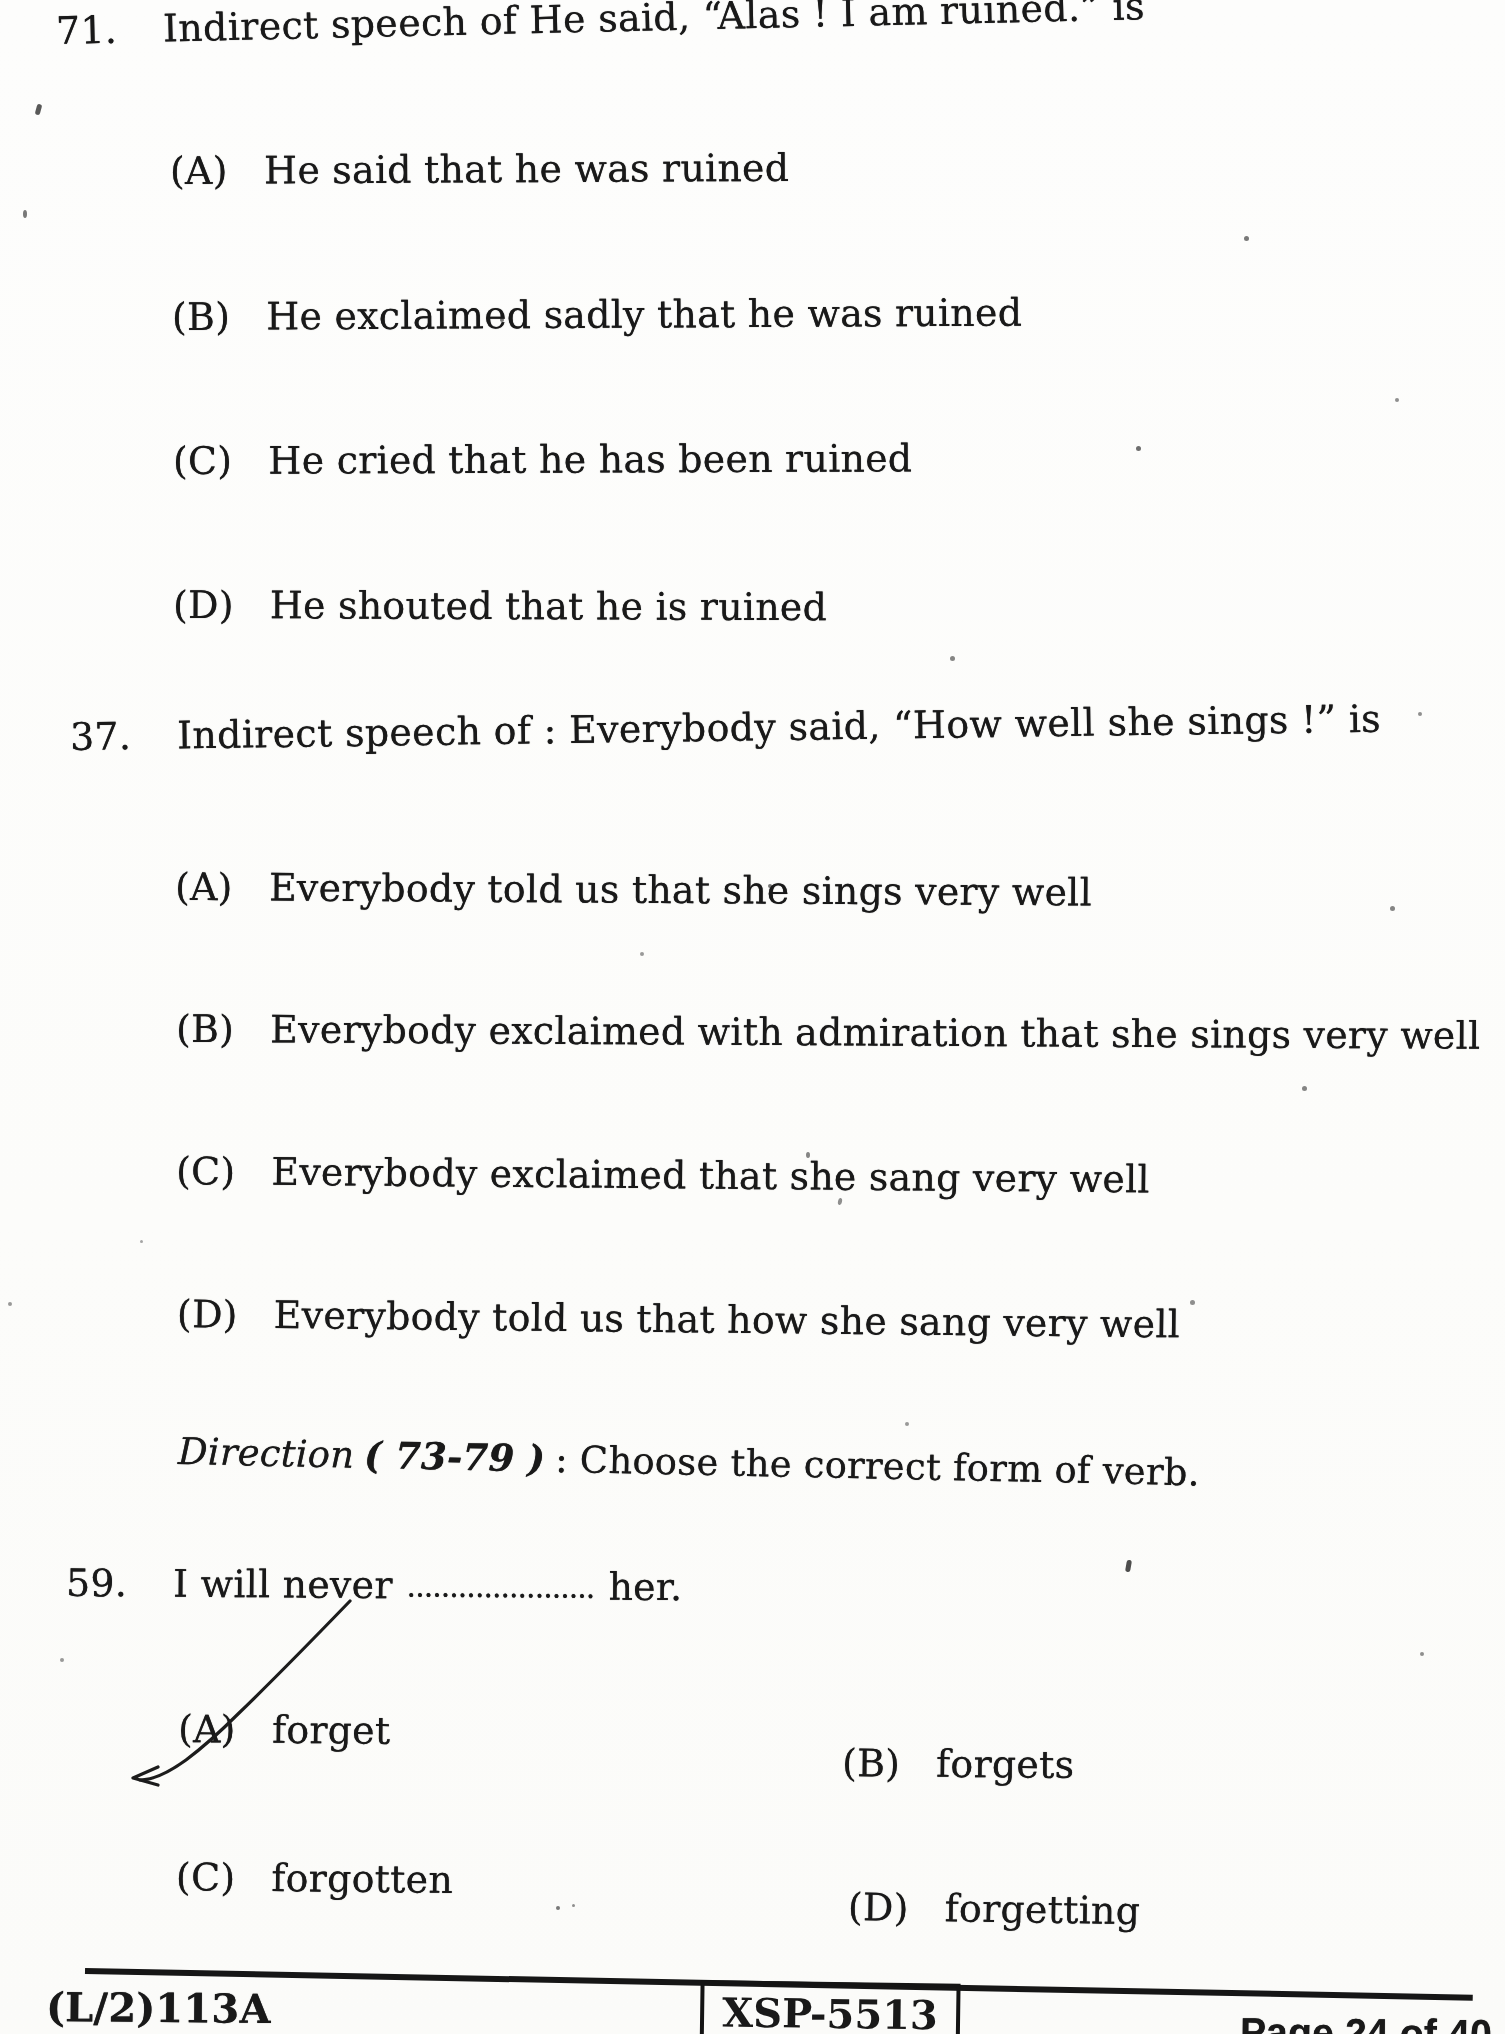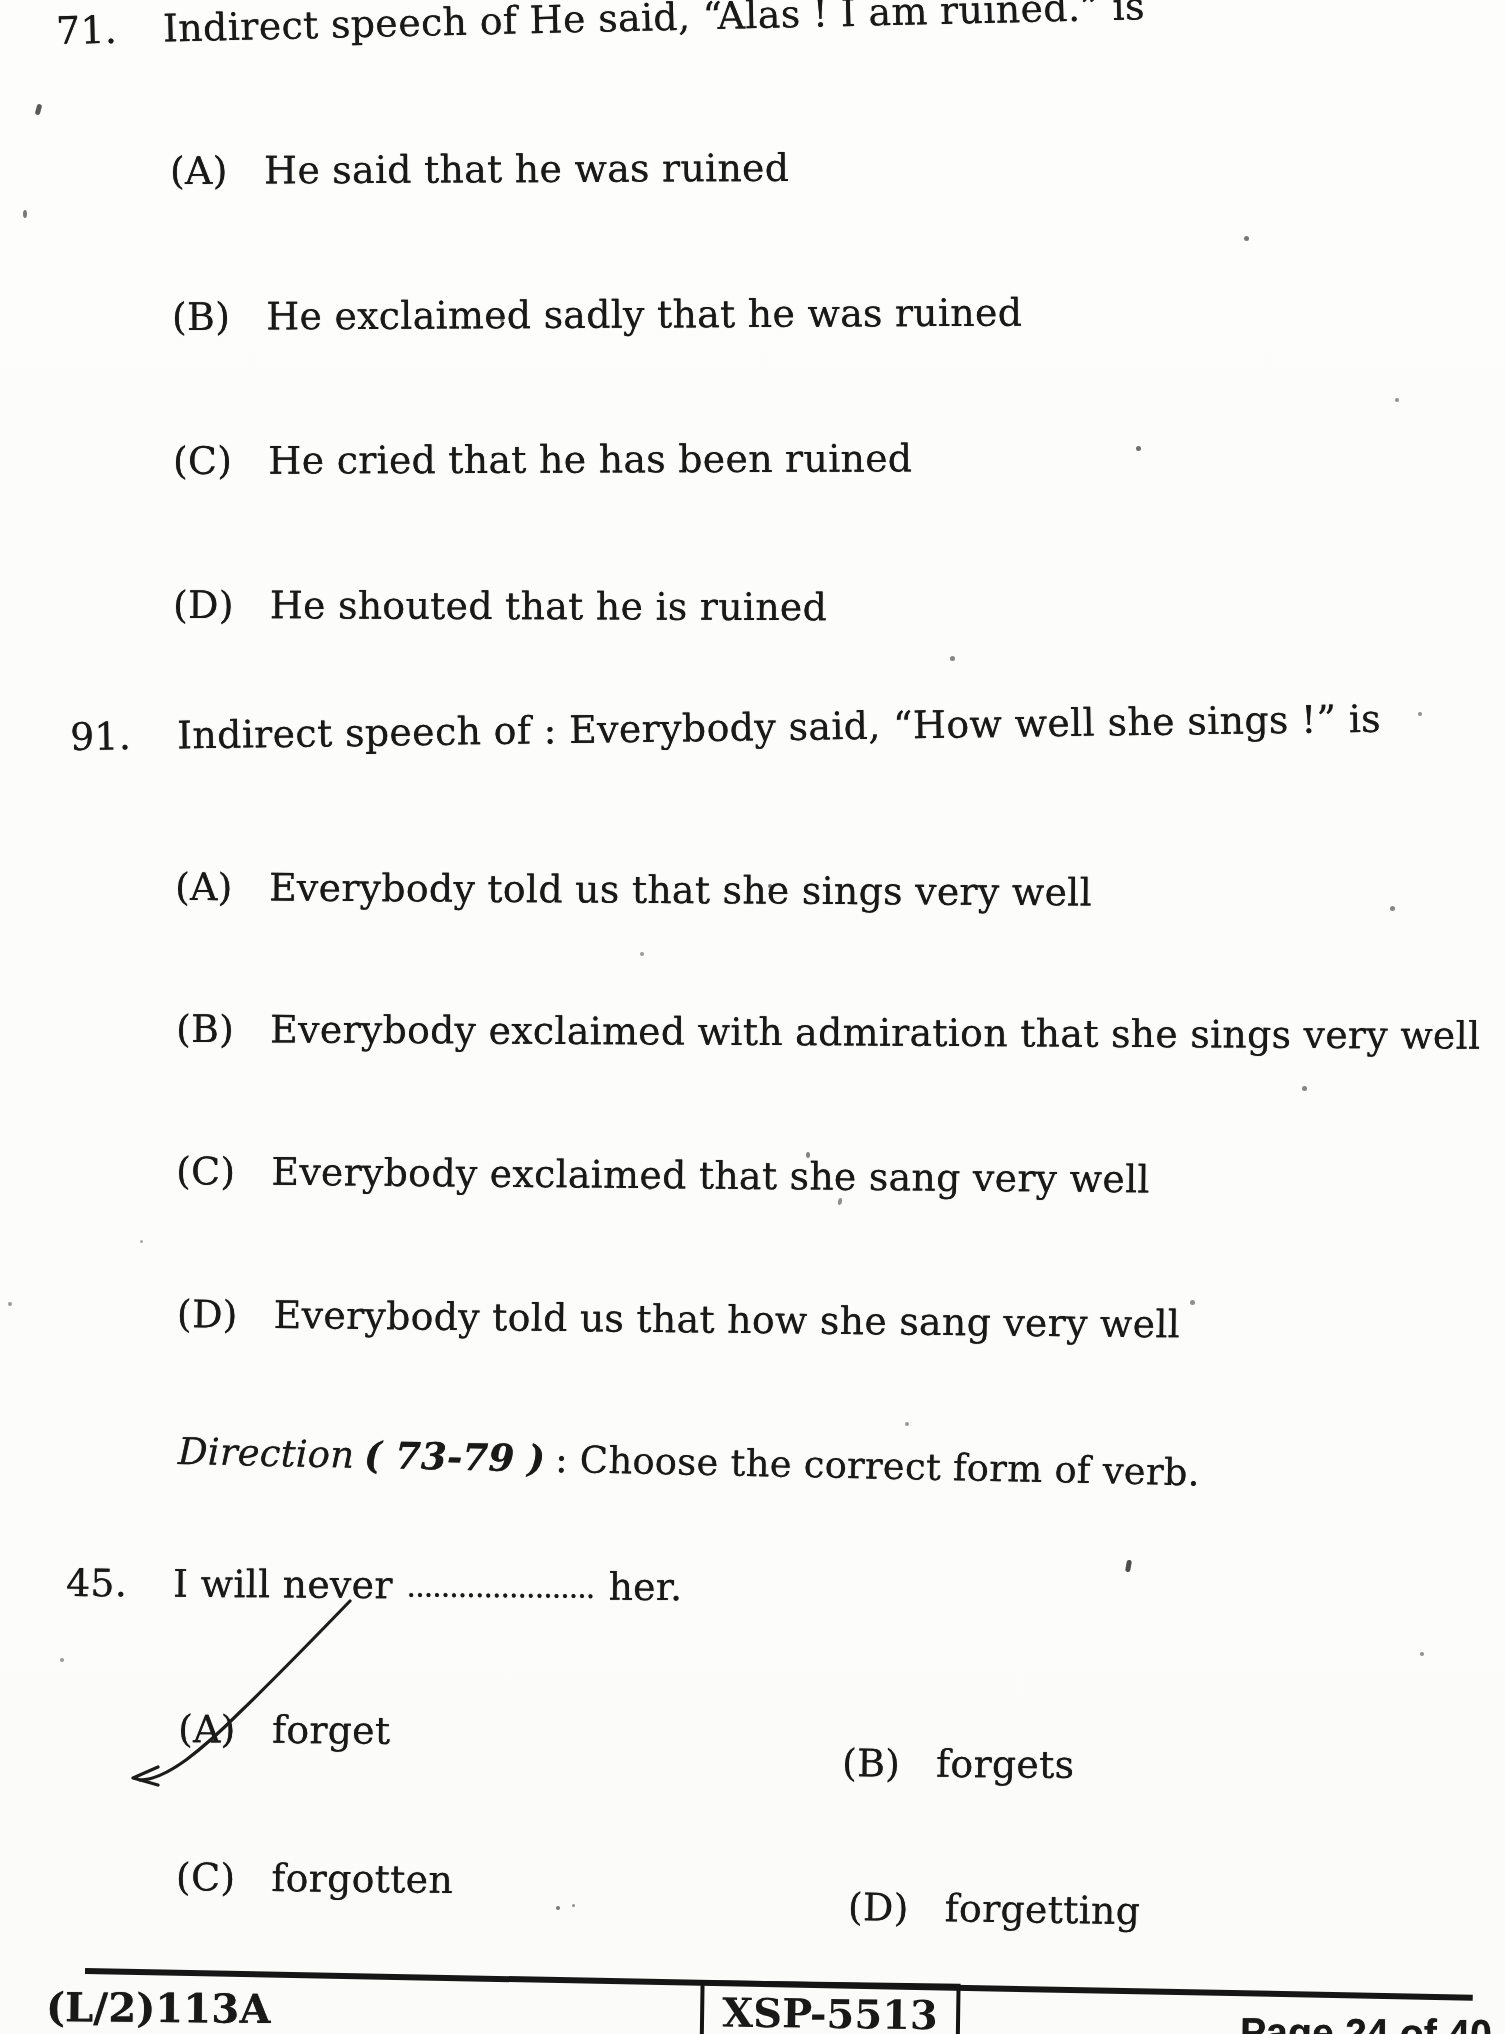--- a/index.html
+++ b/index.html
@@ -67,21 +67,21 @@
 
   <div class="line" style="left:173px;top:438px;transform:rotate(-0.2deg);transform-origin:left center;">
     <span class="lbl">(C)</span><span>He cried that he has been ruined</span>
   </div>
 
   <div class="line" style="left:173px;top:582px;transform:rotate(0.2deg);transform-origin:left center;">
     <span class="lbl">(D)</span><span>He shouted that he is ruined</span>
   </div>
 
   <div class="line q" style="left:70px;top:714px;transform:rotate(-0.8deg);transform-origin:left center;">
-    <span class="num">91.</span><span class="txt">Indirect speech of : Everybody said, “How well she sings !” is</span>
+    <span class="num">37.</span><span class="txt">Indirect speech of : Everybody said, “How well she sings !” is</span>
   </div>
 
   <div class="line" style="left:175px;top:864px;transform:rotate(0.35deg);transform-origin:left center;">
     <span class="lbl">(A)</span><span>Everybody told us that she sings very well</span>
   </div>
 
   <div class="line" style="left:176px;top:1006px;transform:rotate(0.3deg);transform-origin:left center;">
     <span class="lbl">(B)</span><span>Everybody exclaimed with admiration that she sings very well</span>
   </div>
 
@@ -91,21 +91,21 @@
 
   <div class="line" style="left:177px;top:1291px;transform:rotate(0.6deg);transform-origin:left center;">
     <span class="lbl">(D)</span><span>Everybody told us that how she sang very well</span>
   </div>
 
   <div class="line direction" style="left:178px;top:1428px;font-size:37px;transform:rotate(1.2deg);transform-origin:left center;">
     <span class="dir-word">Direction</span><span class="dir-range">( 73-79 )</span><span>: Choose the correct form of verb.</span>
   </div>
 
   <div class="line q" style="left:66px;top:1560px;transform:rotate(0.4deg);transform-origin:left center;">
-    <span class="num">45.</span><span class="gap-after">I will never</span><span class="dots gap-after">......................</span><span>her.</span>
+    <span class="num">59.</span><span class="gap-after">I will never</span><span class="dots gap-after">......................</span><span>her.</span>
   </div>
 
   <div class="line" style="left:178px;top:1706px;transform:rotate(0.5deg);transform-origin:left center;">
     <span class="lbl">(A)</span><span>forget</span>
   </div>
 
   <div class="line" style="left:842px;top:1740px;transform:rotate(0.5deg);transform-origin:left center;">
     <span class="lbl">(B)</span><span>forgets</span>
   </div>
 

